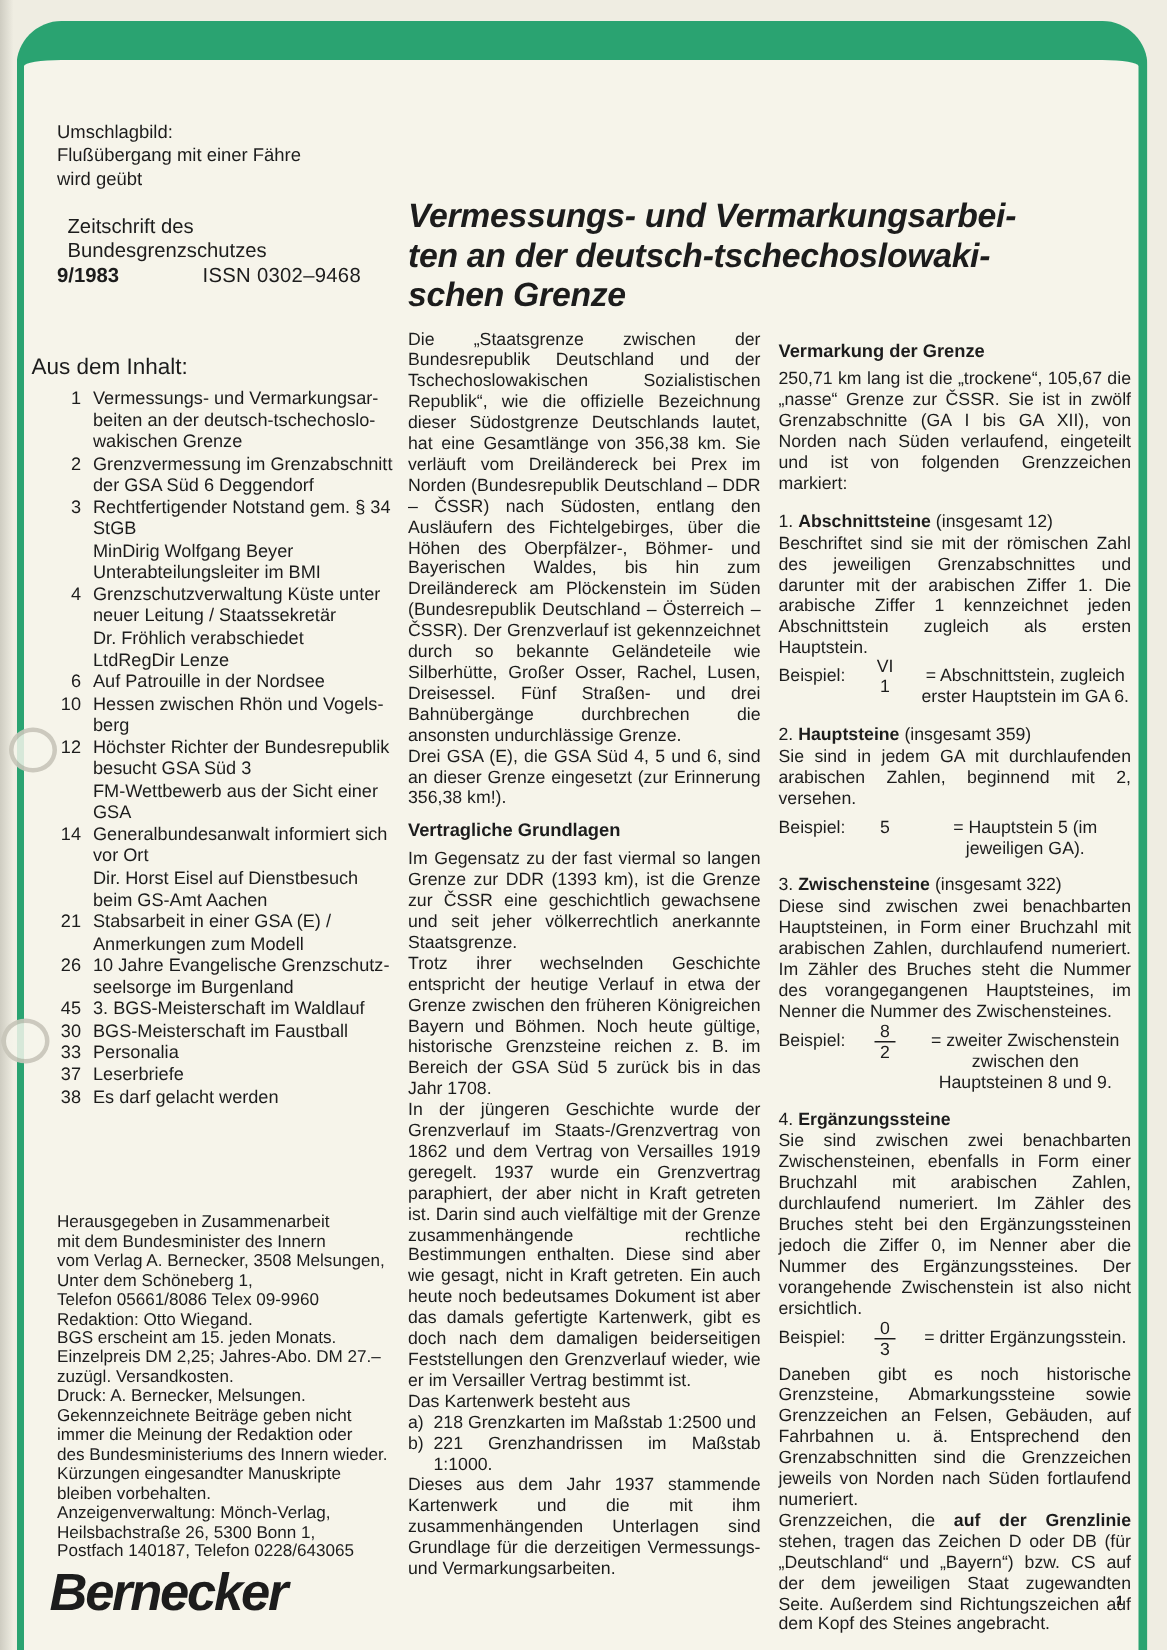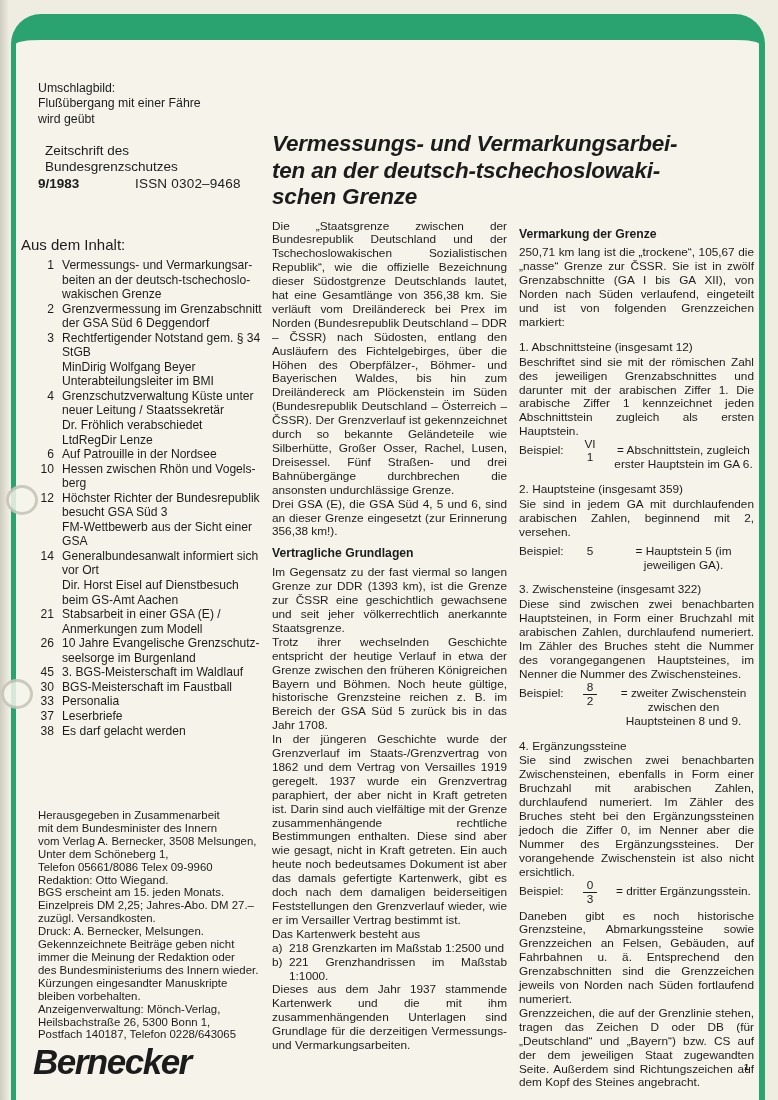--- a/index.html
+++ b/index.html
@@ -34,21 +34,21 @@
   .bernecker{position:absolute;left:33px;top:1042px;font-size:35px;font-weight:bold;font-style:italic;letter-spacing:-1.5px;}
 
   .article{position:absolute;left:272px;top:131px;width:482px;}
   .article-title{margin:0;font-size:22.5px;line-height:26.5px;font-weight:bold;font-style:italic;
         white-space:pre-line;letter-spacing:-.2px;}
   .columns{display:flex;gap:12px;margin-top:9px;}
   .col{width:236px;font-size:11.8px;line-height:13.9px;text-align:justify;hyphens:auto;-webkit-hyphens:auto;}
   .para{margin:0;}
   .section-heading{font-weight:bold;margin:8px 0 5px;font-size:12.2px;text-align:left;}
   .num-heading{margin:11px 0 1px;text-align:left;}
-  .bold{font-weight:normal;}
+  .bold{font-weight:bold;}
   .list-row{display:flex;}
   .li-marker{width:17px;flex:none;}
   .li-text{flex:1;text-align:justify;}
   .example{display:flex;margin:5px 0 4px;}
   .ex-label{width:52px;flex:none;text-align:left;}
   .ex-frac{width:38px;flex:none;text-align:center;}
   .ex-frac.stacked{margin-top:-6px;line-height:13px;display:flex;flex-direction:column;align-items:center;}
   .ex-frac.bar .frac-bottom{border-top:1px solid #1c1c1c;padding:0 4px;}
   .ex-desc{flex:1;text-align:center;margin-left:4px;}
   .page-num{position:absolute;left:744px;top:1062px;font-size:9px;font-weight:bold;}

